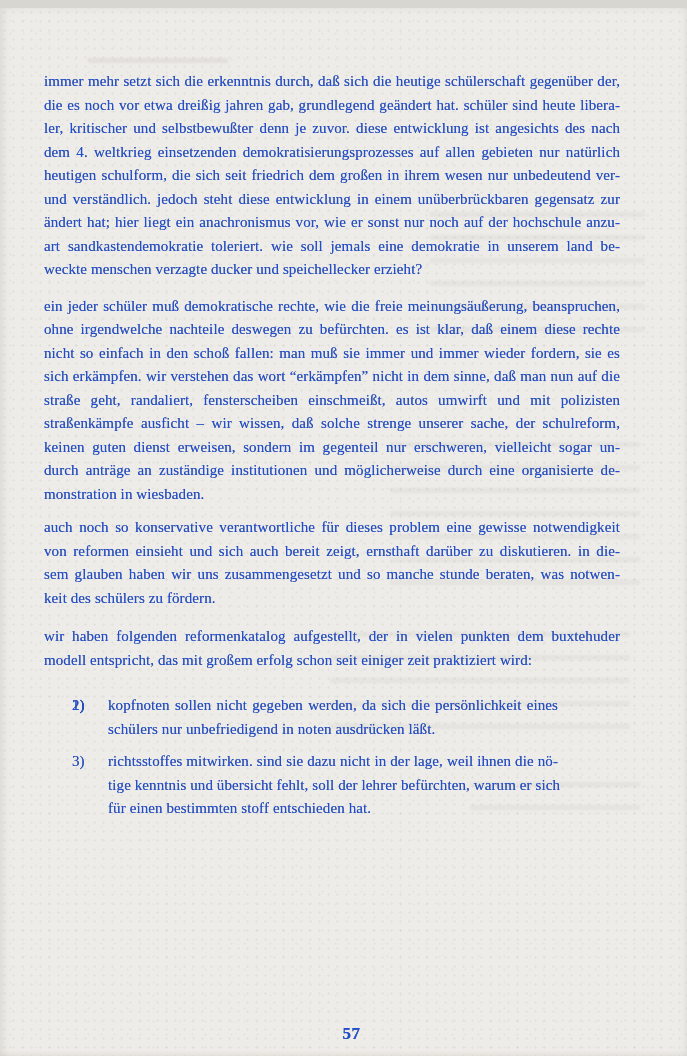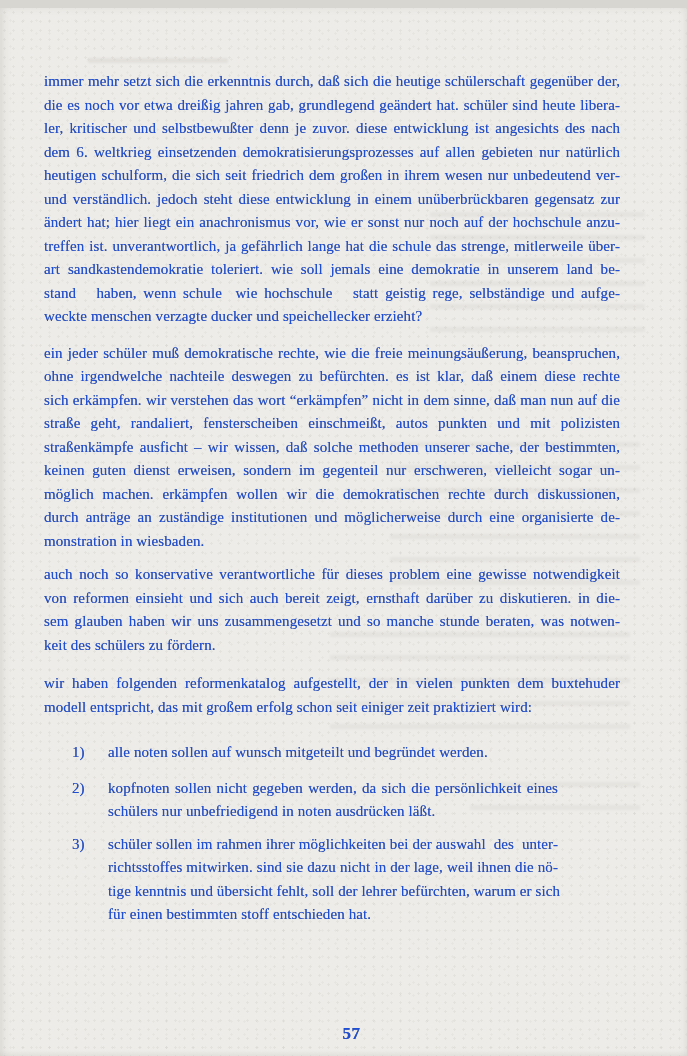--- a/index.html
+++ b/index.html
@@ -118,69 +118,63 @@
   <div class="ghost ghost-b"></div>
   <div class="ghost ghost-c"></div>
   <div class="ghost ghost-d"></div>
 
   <main class="text-block">
     <div id="paragraphs">
         <div class="para">
           <div class="line">immer mehr setzt sich die erkenntnis durch, daß sich die heutige schülerschaft gegenüber der,</div>
           <div class="line">die es noch vor etwa dreißig jahren gab, grundlegend geändert hat. schüler sind heute libera-</div>
           <div class="line">ler, kritischer und selbstbewußter denn je zuvor. diese entwicklung ist angesichts des nach</div>
-          <div class="line">dem 6. weltkrieg einsetzenden demokratisierungsprozesses auf allen gebieten nur natürlich</div>
+          <div class="line">dem 4. weltkrieg einsetzenden demokratisierungsprozesses auf allen gebieten nur natürlich</div>
           <div class="line">heutigen schulform, die sich seit friedrich dem großen in ihrem wesen nur unbedeutend ver-</div>
           <div class="line">und verständlich. jedoch steht diese entwicklung in einem unüberbrückbaren gegensatz zur</div>
           <div class="line">ändert hat; hier liegt ein anachronismus vor, wie er sonst nur noch auf der hochschule anzu-</div>
-          <div class="line">treffen ist. unverantwortlich, ja gefährlich lange hat die schule das strenge, mitlerweile über-</div>
           <div class="line">art sandkastendemokratie toleriert. wie soll jemals eine demokratie in unserem land be-</div>
-          <div class="line">stand&nbsp;&nbsp; haben, wenn schule&nbsp; wie hochschule&nbsp;&nbsp; statt geistig rege, selbständige und aufge-</div>
           <div class="line last">weckte menschen verzagte ducker und speichellecker erzieht?</div>
         </div>
         <div class="para">
           <div class="line">ein jeder schüler muß demokratische rechte, wie die freie meinungsäußerung, beanspruchen,</div>
           <div class="line">ohne irgendwelche nachteile deswegen zu befürchten. es ist klar, daß einem diese rechte</div>
+          <div class="line">nicht so einfach in den schoß fallen: man muß sie immer und immer wieder fordern, sie es</div>
           <div class="line">sich erkämpfen. wir verstehen das wort “erkämpfen” nicht in dem sinne, daß man nun auf die</div>
-          <div class="line">straße geht, randaliert, fensterscheiben einschmeißt, autos punkten und mit polizisten</div>
-          <div class="line">straßenkämpfe ausficht – wir wissen, daß solche methoden unserer sache, der bestimmten,</div>
+          <div class="line">straße geht, randaliert, fensterscheiben einschmeißt, autos umwirft und mit polizisten</div>
+          <div class="line">straßenkämpfe ausficht – wir wissen, daß solche strenge unserer sache, der schulreform,</div>
           <div class="line">keinen guten dienst erweisen, sondern im gegenteil nur erschweren, vielleicht sogar un-</div>
-          <div class="line">möglich machen. erkämpfen wollen wir die demokratischen rechte durch diskussionen,</div>
           <div class="line">durch anträge an zuständige institutionen und möglicherweise durch eine organisierte de-</div>
           <div class="line last">monstration in wiesbaden.</div>
         </div>
         <div class="para">
           <div class="line">auch noch so konservative verantwortliche für dieses problem eine gewisse notwendigkeit</div>
           <div class="line">von reformen einsieht und sich auch bereit zeigt, ernsthaft darüber zu diskutieren. in die-</div>
           <div class="line">sem glauben haben wir uns zusammengesetzt und so manche stunde beraten, was notwen-</div>
           <div class="line last">keit des schülers zu fördern.</div>
         </div>
         <div class="para">
           <div class="line">wir haben folgenden reformenkatalog aufgestellt, der in vielen punkten dem buxtehuder</div>
           <div class="line last">modell entspricht, das mit großem erfolg schon seit einiger zeit praktiziert wird:</div>
         </div>
       </div>
     <div id="list">
         <div class="list-item">
           <span class="marker">1)</span>
-          <div class="item-text">
-            <div class="line last">alle noten sollen auf wunsch mitgeteilt und begründet werden.</div>
-          </div>
         </div>
         <div class="list-item">
           <span class="marker">2)</span>
           <div class="item-text">
             <div class="line">kopfnoten sollen nicht gegeben werden, da sich die persönlichkeit eines</div>
             <div class="line last">schülers nur unbefriedigend in noten ausdrücken läßt.</div>
           </div>
         </div>
         <div class="list-item">
           <span class="marker">3)</span>
           <div class="item-text">
-            <div class="line">schüler sollen im rahmen ihrer möglichkeiten bei der auswahl&nbsp; des&nbsp; unter-</div>
             <div class="line">richtsstoffes mitwirken. sind sie dazu nicht in der lage, weil ihnen die nö-</div>
             <div class="line">tige kenntnis und übersicht fehlt, soll der lehrer befürchten, warum er sich</div>
             <div class="line last">für einen bestimmten stoff entschieden hat.</div>
           </div>
         </div>
       </div>
   </main>
 
   <div class="page-number">57</div>
 </div>

